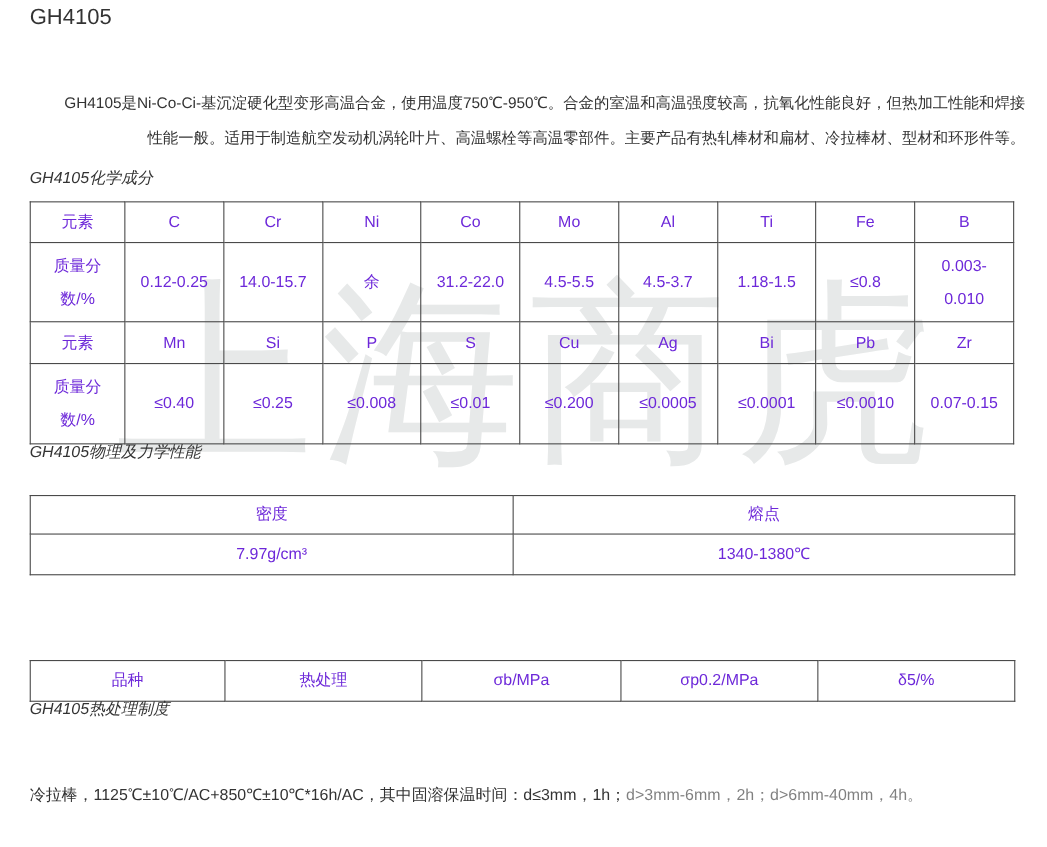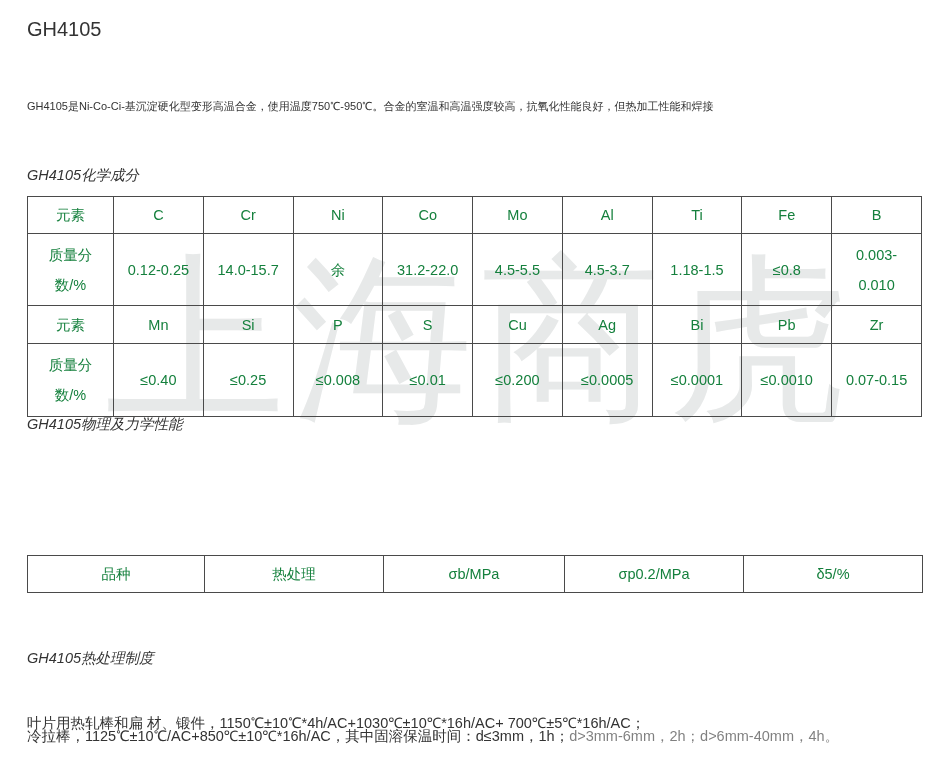--- a/index.html
+++ b/index.html
@@ -13,46 +13,46 @@
 
   
   .watermark {
     position: absolute; left: 105px; top: 252px; z-index: 0;
     font-family: "Liberation Serif", serif;
     font-size: 180px; line-height: 1; letter-spacing: 8px;
     color: #e7e9e9; white-space: nowrap; pointer-events: none;
     user-select: none;
   }
 
-  .layer { position: absolute; z-index: 1; left: 27px; margin-top: 13px; }
+  .layer { position: absolute; z-index: 1; left: 27px; }
 
   .doc-title { top: 5px; font-size: 20px; font-weight: 400; color: #333; }
 
-  .intro { top: 77px; width: 905px; font-size: 11px; }
+  .intro { top: 77px; width: 905px; font-size: 14px; text-align: right; }
   .intro .line { line-height: 32px; white-space: nowrap; }
 
   .section-heading { font-size: 14.5px; line-height: 20px; color: #333; font-style: italic; }
   .h-chem { top: 152px; }
   .h-phys { top: 401px; }
   .h-ht   { top: 635px; }
 
   table.tbl {
     border-collapse: collapse; table-layout: fixed;
     width: 895px; background: transparent;
-    font-size: 14.5px; color: #15803d;
+    font-size: 14.5px; color: #6d28d9;
   }
   table.tbl td {
     border: 1px solid #4a4a4a;
     text-align: center; vertical-align: middle;
     white-space: pre-line; line-height: 30px;
     padding: 0 2px; overflow: hidden;
   }
   .t-chem { top: 183px; }
   .t-phys { top: 450px; }
-  .t-mech { top: 542px; }
+  .t-mech { top: 600px; }
   tr.h37 { height: 37px; }
   tr.h38 { height: 38px; }
   tr.h72 { height: 72px; }
   tr.h73 { height: 73px; }
   tr.h35 { height: 35px; }
 
   .ht-line { font-size: 14.5px; line-height: 32px; white-space: nowrap; width: 920px; }
   .ht-line-1 { top: 694px; }
   .ht-line-2 { top: 707px; }
   .faded { opacity: 0.62; }
@@ -61,20 +61,21 @@
 <body>
 
 <div class="page">
 
   <div class="watermark">上海商虎</div>
 
   <div class="layer doc-title">GH4105</div>
 
   <div class="layer intro">
     <div class="line">GH4105是Ni-Co-Ci-基沉淀硬化型变形高温合金，使用温度750℃-950℃。合金的室温和高温强度较高，抗氧化性能良好，但热加工性能和焊接</div>
+    <div class="line">性能一般。适用于制造航空发动机涡轮叶片、高温螺栓等高温零部件。主要产品有热轧棒材和扁材、冷拉棒材、型材和环形件等。</div>
   </div>
 
   <div class="layer section-heading h-chem">GH4105化学成分</div>
 
   <table class="layer tbl t-chem">
     <colgroup>
       <col style="width:86px">
       <col>
         <col>
         <col>
@@ -135,20 +136,36 @@
         <td>≤0.0005</td>
         <td>≤0.0001</td>
         <td>≤0.0010</td>
         <td>0.07-0.15</td>
       </tr>
     </tbody>
   </table>
 
   <div class="layer section-heading h-phys">GH4105物理及力学性能</div>
 
+  <table class="layer tbl t-phys">
+    <colgroup>
+      <col style="width:439px">
+        <col style="width:456px">
+    </colgroup>
+    <tbody>
+      <tr class="h35">
+        <td>密度</td>
+        <td>熔点</td>
+      </tr>
+      <tr class="h37">
+        <td>7.97g/cm³</td>
+        <td>1340-1380℃</td>
+      </tr>
+    </tbody>
+  </table>
 
   <table class="layer tbl t-mech">
     <colgroup>
       <col style="width:177px">
         <col style="width:179px">
         <col style="width:181px">
         <col style="width:179px">
         <col style="width:179px">
     </colgroup>
     <tbody>
@@ -157,17 +174,16 @@
         <td>热处理</td>
         <td>σb/MPa</td>
         <td>σp0.2/MPa</td>
         <td>δ5/%</td>
       </tr>
     </tbody>
   </table>
 
   <div class="layer section-heading h-ht">GH4105热处理制度</div>
 
-  <div class="layer ht-line ht-line-1">叶片用热轧棒和扁 材、锻件，1150℃±10℃*4h/AC+1030℃±10℃*16h/AC+ 700℃±5℃*16h/AC；</div>
 
   <div class="layer ht-line ht-line-2"><span>冷拉棒，1125℃±10℃/AC+850℃±10℃*16h/AC，其中固溶保温时间：d≤3mm，1h；</span><span class="faded">d&gt;3mm-6mm，2h；d&gt;6mm-40mm，4h。</span></div>
 
 </div>
 
 </body></html>

